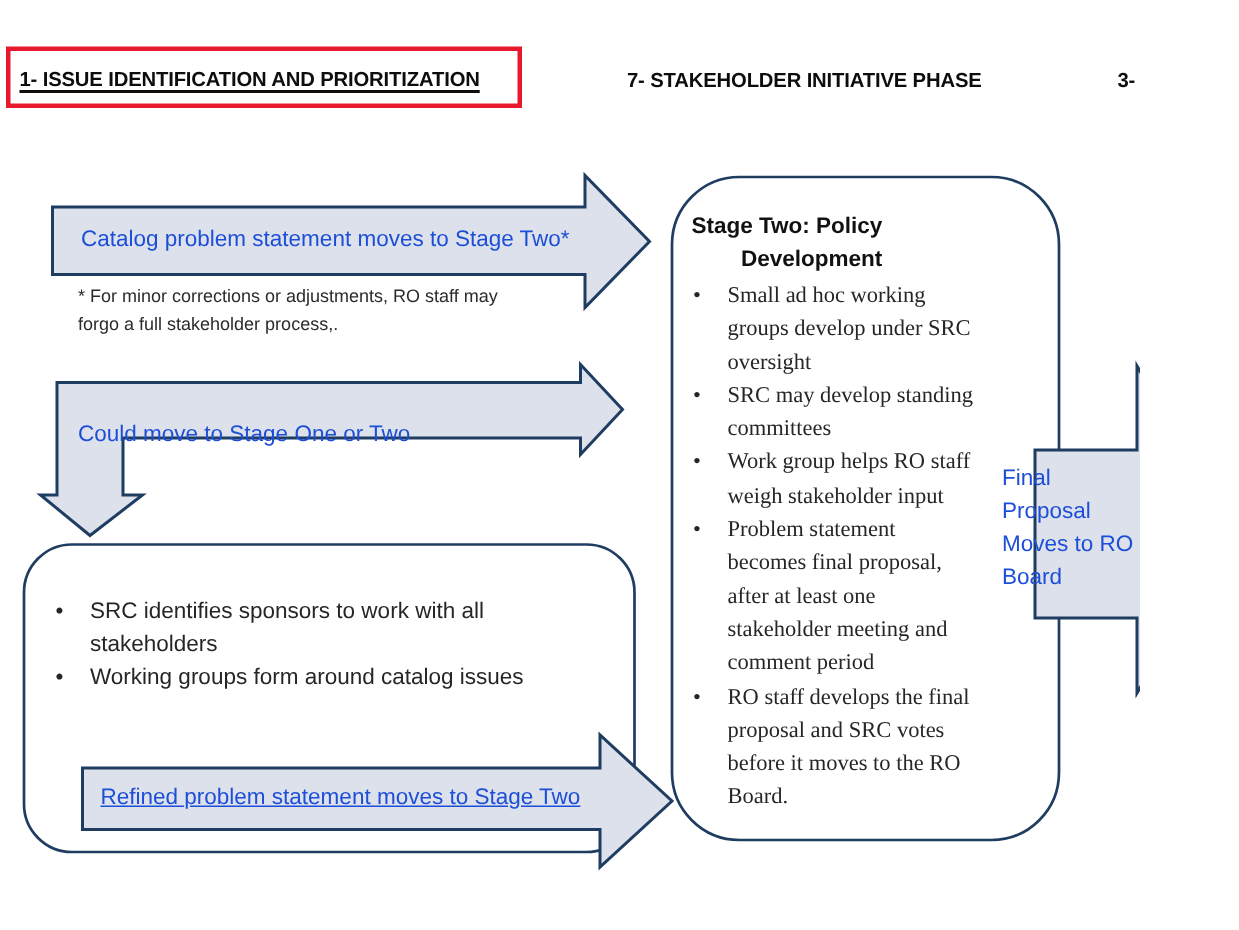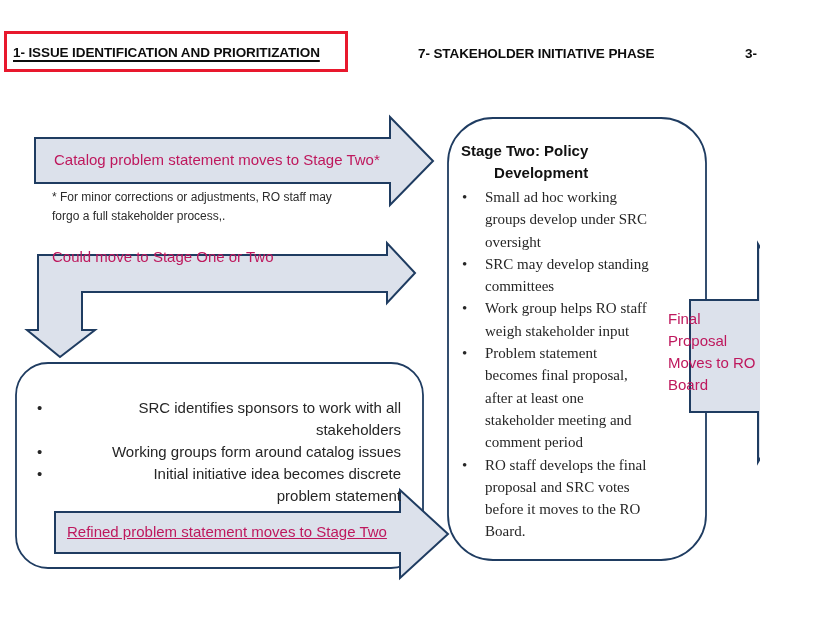--- a/index.html
+++ b/index.html
@@ -4,21 +4,21 @@
 <style>
   html,body{margin:0;padding:0;background:#fff;}
   #stage{
     position:relative;width:760px;height:620px;background:#ffffff;
     font-family:"Liberation Sans",sans-serif;color:#262626;overflow:hidden;
   }
   .abs{position:absolute;}
   .hdr{font-weight:bold;font-size:13.5px;color:#0d0d0d;white-space:nowrap;letter-spacing:-0.1px;}
   .hdr-underline{text-decoration:underline;text-underline-offset:3px;text-decoration-thickness:1.5px;}
   .red-frame{border:3px solid #e8182d;box-sizing:border-box;background:transparent;}
-  .shape-label{font-size:15px;color:#be185d;white-space:nowrap;}
+  .shape-label{font-size:15px;color:#1d4ed8;white-space:nowrap;}
   .footnote{font-size:12px;line-height:19px;color:#2b2b2b;white-space:pre-line;}
   .box-title{font-weight:bold;font-size:15px;line-height:22px;color:#111;white-space:pre-line;}
   .bullets{list-style:none;margin:0;padding:0;font-size:15px;line-height:22px;color:#262626;}
   .bullets li{position:relative;padding-left:27px;white-space:pre-line;}
   .bullets li::before{content:"\2022";position:absolute;left:4px;top:0;}
   .bullets.s2 li{line-height:22.3px;}
   .multiline{white-space:pre-line;}
   svg{display:block;}
 </style>
 </head>
@@ -43,28 +43,26 @@
 
   <div class="abs red-frame" style="left:4px;top:31px;width:344px;height:41px;"></div>
   <div class="abs hdr hdr-underline" style="left:13px;top:45px;">1- ISSUE IDENTIFICATION AND PRIORITIZATION</div>
   <div class="abs hdr" style="left:418px;top:46px;">7- STAKEHOLDER INITIATIVE PHASE</div>
   <div class="abs hdr" style="left:702px;top:46px;margin-left:43px;">3- RO APPROVAL</div>
 
   <div class="abs shape-label" style="left:54px;top:151px;">Catalog problem statement moves to Stage Two*</div>
   <div class="abs footnote" style="left:52px;top:188px;width:330px;">* For minor corrections or adjustments, RO staff may
 forgo a full stakeholder process,.</div>
 
-  <div class="abs shape-label" style="left:52px;top:248px;">Could move to Stage One or Two</div>
+  <div class="abs shape-label" style="left:52px;top:281px;">Could move to Stage One or Two</div>
 
-  <ul class="abs bullets" style="left:33px;top:397px;width:368px;text-align:right;">
+  <ul class="abs bullets" style="left:33px;top:397px;width:368px;">
     <li>SRC identifies sponsors to work with all
 stakeholders</li>
     <li>Working groups form around catalog issues</li>
-    <li>Initial initiative idea becomes discrete
-problem statement</li>
   </ul>
 
   <div class="abs shape-label" style="left:67px;top:523px;text-decoration:underline;">Refined problem statement moves to Stage Two</div>
 
   <div class="abs box-title" style="left:461px;top:140px;text-align:right;">Stage Two: Policy
 Development</div>
   <ul class="abs bullets s2" style="left:458px;top:186px;width:242px;font-family:Liberation Serif, serif;">
     <li>Small ad hoc working
 groups develop under SRC
 oversight</li>

